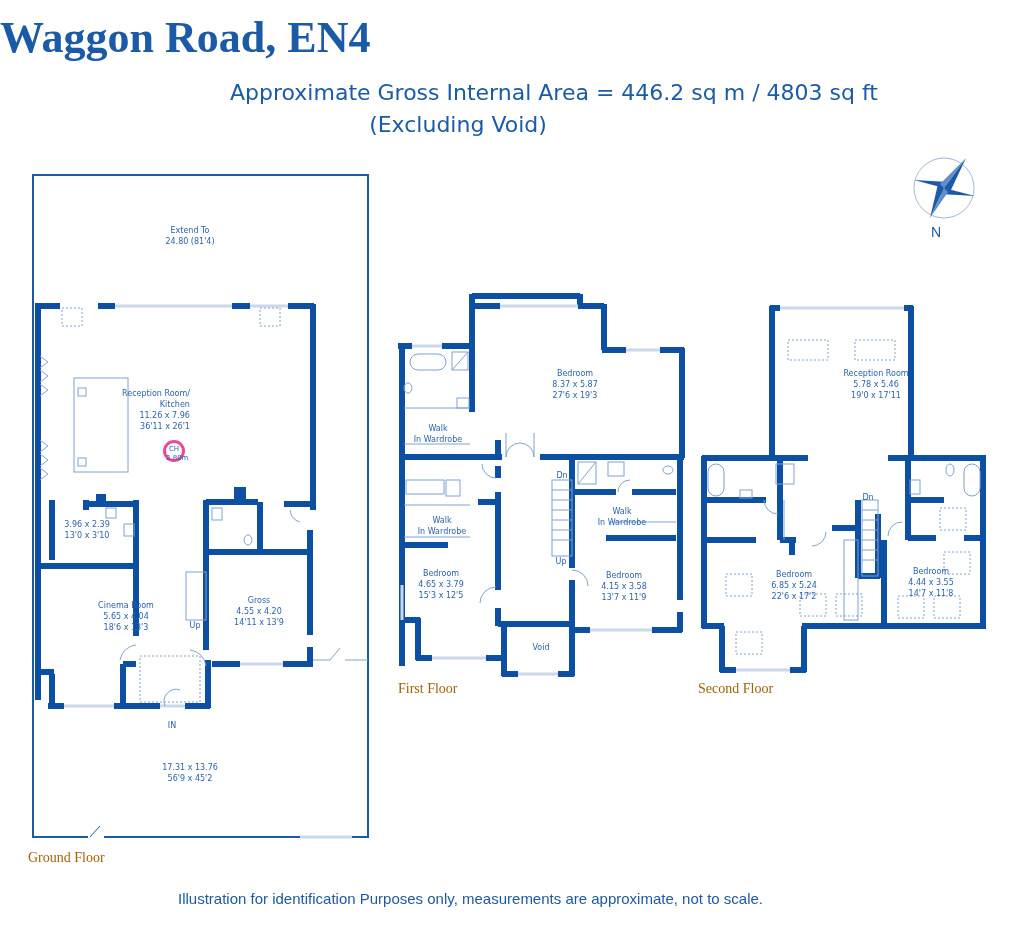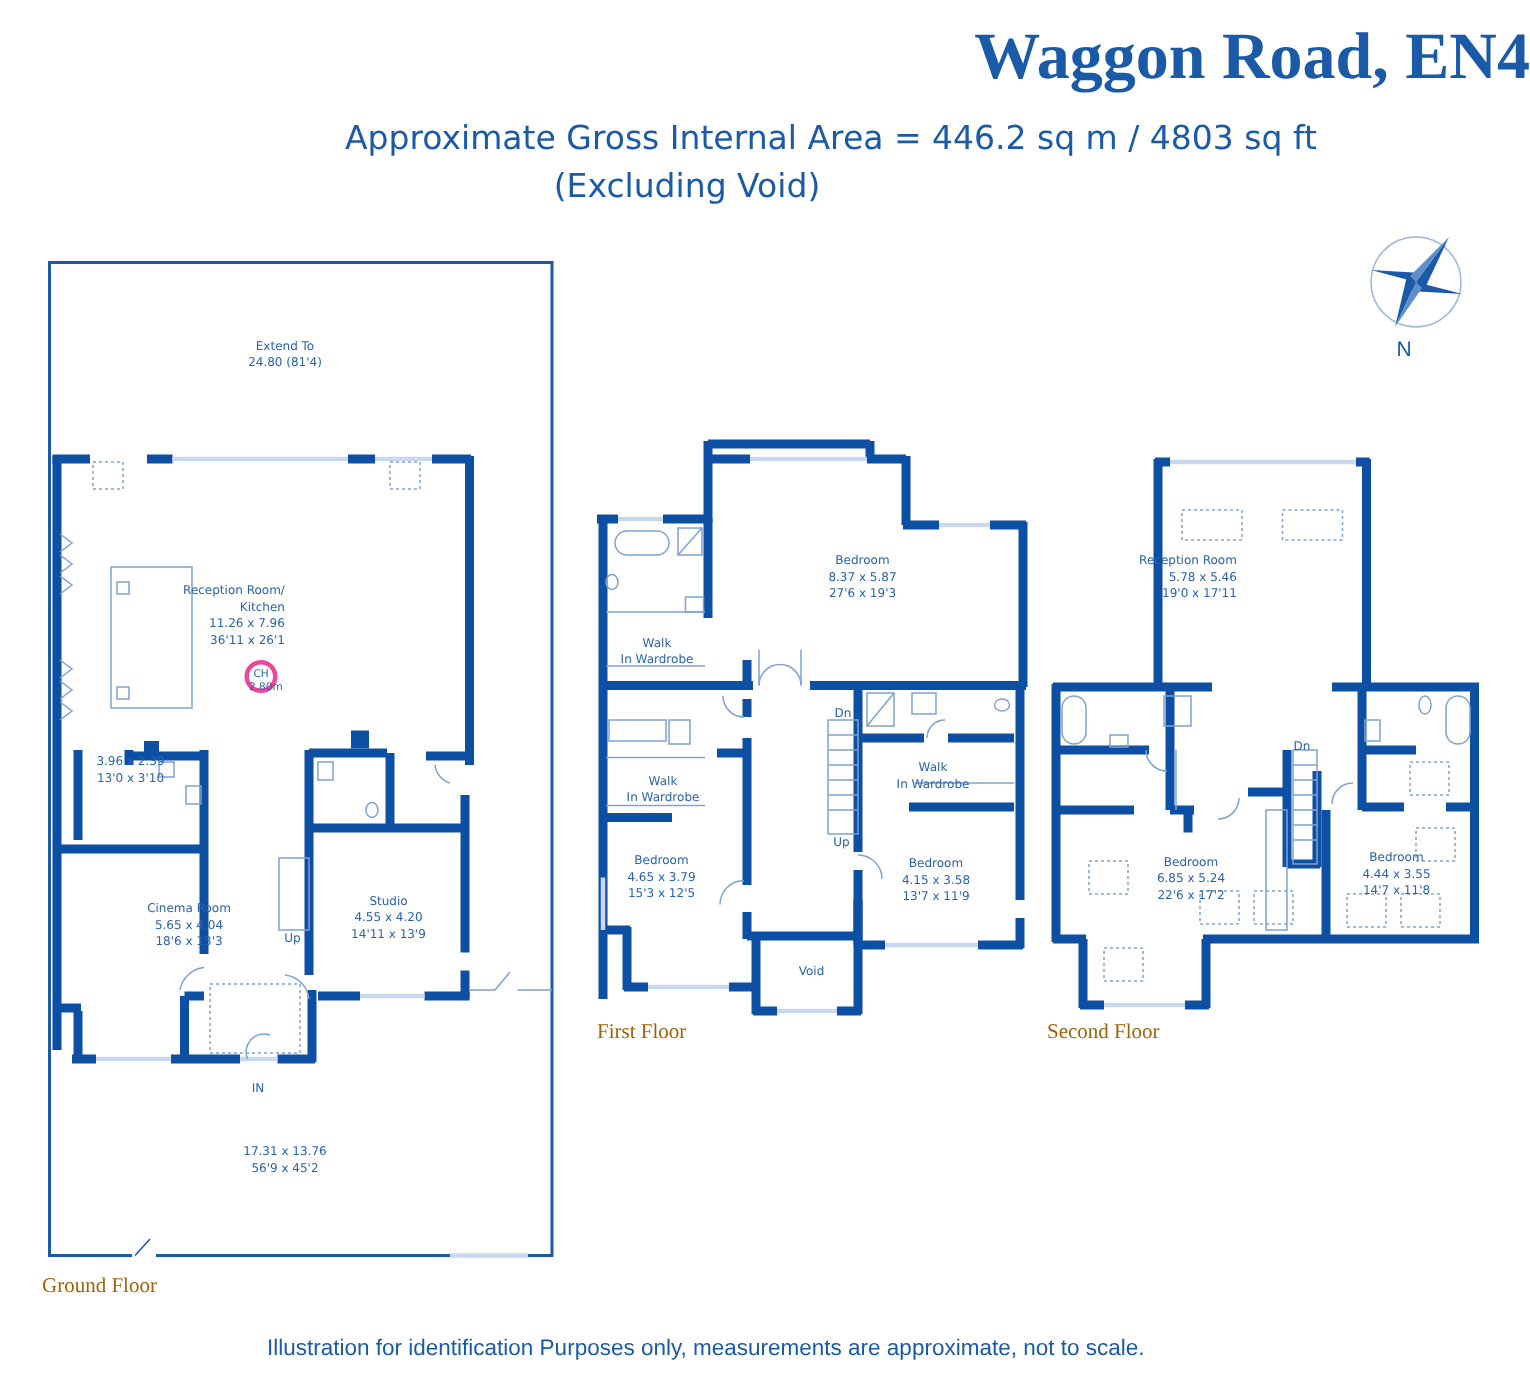--- a/index.html
+++ b/index.html
@@ -1,17 +1,17 @@
 <!DOCTYPE html>
 <html><head>
 <meta charset="utf-8">
 <style>
   html, body { margin: 0; padding: 0; background: #ffffff; }
   body { width: 1020px; height: 929px; position: relative; overflow: hidden; font-family: "Liberation Sans", sans-serif; color: #1b5aa6; }
-  .title { position: absolute; left: 0; width: 1020px; top: 12px; text-align: right; font-family: "Liberation Serif", serif; font-weight: bold; font-size: 44px; color: #1b5aa6; }
+  .title { position: absolute; left: 0; width: 1020px; top: 12px; text-align: left; font-family: "Liberation Serif", serif; font-weight: bold; font-size: 44px; color: #1b5aa6; }
   .subtitle { position: absolute; left: 0; width: 1020px; top: 80px; text-align: center; font-family: "DejaVu Sans", sans-serif; font-size: 22px; color: #1b5aa6; padding-left: 44px; }
   .subtitle2 { position: absolute; left: 0; width: 916px; top: 112px; text-align: center; font-family: "DejaVu Sans", sans-serif; font-size: 22px; color: #1b5aa6; }
   .footer { position: absolute; left: 0; width: 941px; top: 890px; text-align: center; font-family: "Liberation Sans", sans-serif; font-size: 15px; color: #1b5aa6; }
   svg.plan { position: absolute; left: 0; top: 0; }
   .rlabel { position: absolute; text-align: center; font-family: "DejaVu Sans", sans-serif; font-size: 8px; line-height: 11px; color: #2a63ad; transform: translateX(-50%); white-space: nowrap; }
   .flabel { position: absolute; font-family: "Liberation Serif", serif; font-size: 14px; color: #a16207; }
   .nlabel { position: absolute; left: 931px; top: 224px; font-family: "Liberation Sans", sans-serif; font-size: 14px; color: #1b5aa6; }
   .ch { position: absolute; left: 163px; top: 440px; width: 22px; height: 22px; border: 3px solid #ec4899; border-radius: 50%; font-family: "DejaVu Sans", sans-serif; font-size: 7px; line-height: 9px; text-align: center; color: #2a63ad; padding-top: 2px; box-sizing: border-box; }
 </style>
 </head>
@@ -303,31 +303,31 @@
 <div class="rlabel" style="left:156px; top:388px;text-align:right;">
   <div>Reception Room/</div>
   <div>Kitchen</div>
   <div>11.26 x 7.96</div>
   <div>36'11 x 26'1</div>
 </div>
 <div class="ch">
   <div>CH</div>
   <div>2.80m</div>
 </div>
-<div class="rlabel" style="left:87px; top:502px;">
+<div class="rlabel" style="left:87px; top:519px;">
   <div>3.96 x 2.39</div>
   <div>13'0 x 3'10</div>
 </div>
 <div class="rlabel" style="left:86px; top:600px;margin-left:40px;">
   <div>Cinema Room</div>
   <div>5.65 x 4.04</div>
   <div>18'6 x 13'3</div>
 </div>
 <div class="rlabel" style="left:259px; top:595px;">
-  <div>Studio</div>
+  <div>Gross</div>
   <div>4.55 x 4.20</div>
   <div>14'11 x 13'9</div>
 </div>
 <div class="rlabel" style="left:195px; top:620px;">Up</div>
 <div class="rlabel" style="left:172px; top:720px;">IN</div>
 <div class="rlabel" style="left:190px; top:762px;">
   <div>17.31 x 13.76</div>
   <div>56'9 x 45'2</div>
 </div>
 <div class="flabel" style="left:28px; top:850px;">Ground Floor</div>
@@ -357,21 +357,21 @@
 <div class="rlabel" style="left:624px; top:570px;">
   <div>Bedroom</div>
   <div>4.15 x 3.58</div>
   <div>13'7 x 11'9</div>
 </div>
 <div class="rlabel" style="left:541px; top:642px;">Void</div>
 <div class="rlabel" style="left:562px; top:470px;">Dn</div>
 <div class="rlabel" style="left:561px; top:556px;">Up</div>
 <div class="flabel" style="left:398px; top:681px;">First Floor</div>
 
-<div class="rlabel" style="left:792px; top:368px;text-align:right;">
+<div class="rlabel" style="left:876px; top:368px;">
   <div>Reception Room</div>
   <div>5.78 x 5.46</div>
   <div>19'0 x 17'11</div>
 </div>
 <div class="rlabel" style="left:794px; top:569px;">
   <div>Bedroom</div>
   <div>6.85 x 5.24</div>
   <div>22'6 x 17'2</div>
 </div>
 <div class="rlabel" style="left:931px; top:566px;">

